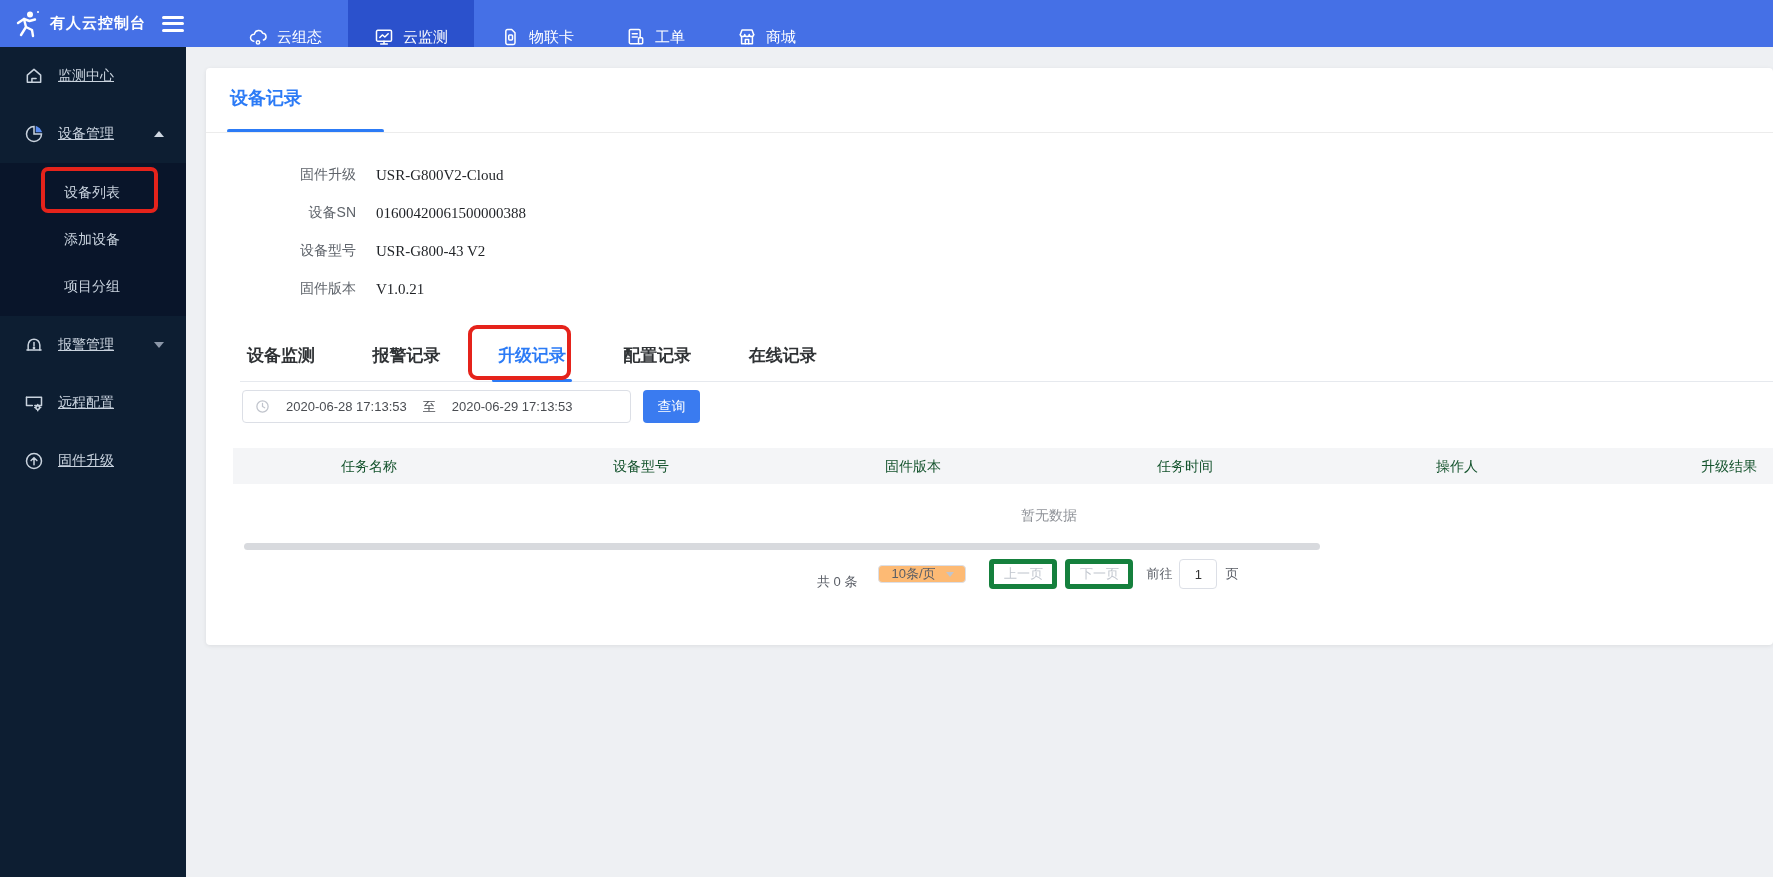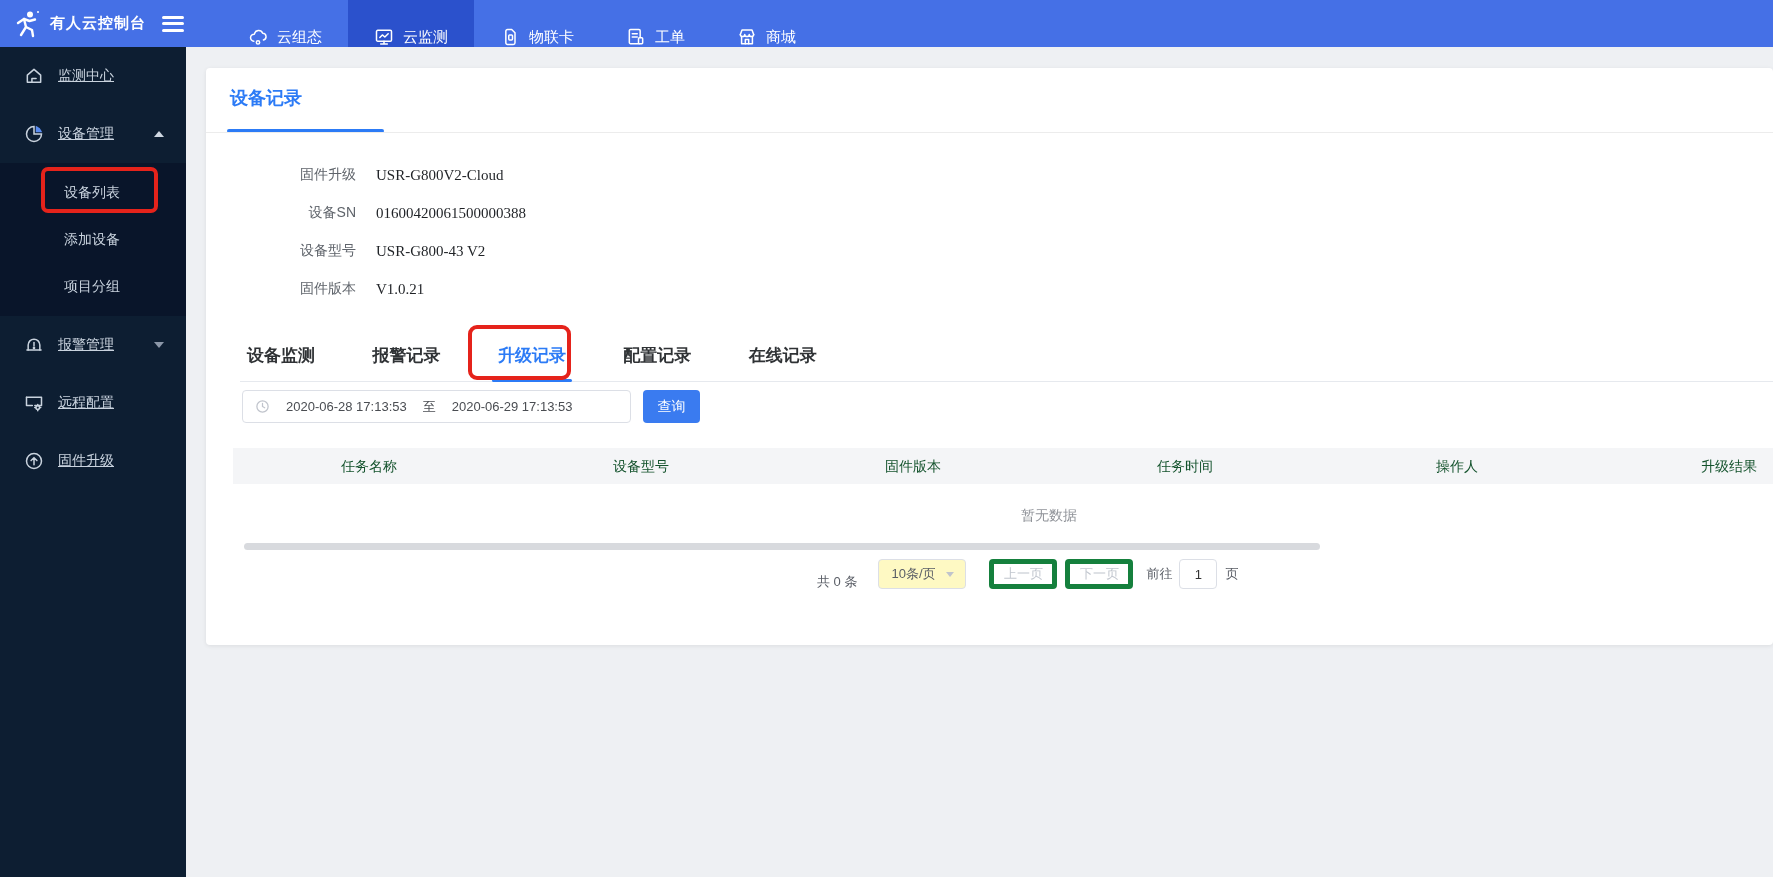--- a/index.html
+++ b/index.html
@@ -59,21 +59,21 @@
 
   .table-wrap { position:absolute; left:27px; right:0; top:380px; overflow:hidden; }
   .thead { width:1632px; height:36px; display:flex; background:#f4f5f7; }
   .th { flex:0 0 272px; text-align:center; line-height:36px; font-size:14px; color:#14532d; }
   .empty-row { width:1632px; height:62px; line-height:62px; text-align:center; color:#909399; font-size:14px; }
 
   .hscroll-thumb { position:absolute; left:38px; top:475px; width:1076px; height:7px; background:#d8dade; border-radius:4px; cursor:grab; }
 
   .pagination { position:absolute; left:611px; top:491px; height:30px; display:flex; align-items:center; font-size:13px; color:#5a5e66; }
   .pg-total { margin-right:21px;margin-top:16px; }
-  .pg-select { width:88px; height:30px; border:1px solid #dcdfe6; border-radius:4px; background:#fef9c3; display:flex; align-items:center; justify-content:center; gap:10px; margin-right:23px; cursor:pointer; }
+  .pg-select { width:88px; height:18px; border:1px solid #dcdfe6; border-radius:4px; background:#fdba74; display:flex; align-items:center; justify-content:center; gap:10px; margin-right:23px; cursor:pointer; }
   .pg-caret { width:0; height:0; border-left:4px solid transparent; border-right:4px solid transparent; border-top:5px solid #c0c4cc; }
   .pg-btn { width:68px; height:30px; border:5px solid #15803d; border-radius:4px; background:#fff; color:#c2c7cf; font-size:13px; font-family:inherit; cursor:not-allowed; }
   .pg-prev { margin-right:8px; } .pg-next { margin-right:13px; }
   .pg-goto { margin-right:7px; }
   .pg-input { width:38px; height:30px; border:1px solid #dcdfe6; border-radius:4px; text-align:center; font-size:13px; color:#333; font-family:inherit; margin-right:8px; }
 
   
   .annot { position:absolute; border:4px solid #e5231b; pointer-events:none; z-index:40; }
   .annot-device-list { left:41px; top:167px; width:117px; height:46px; border-radius:7px; }
   .annot-upgrade-tab { left:468px; top:325px; width:103px; height:55px; border-radius:9px; }

